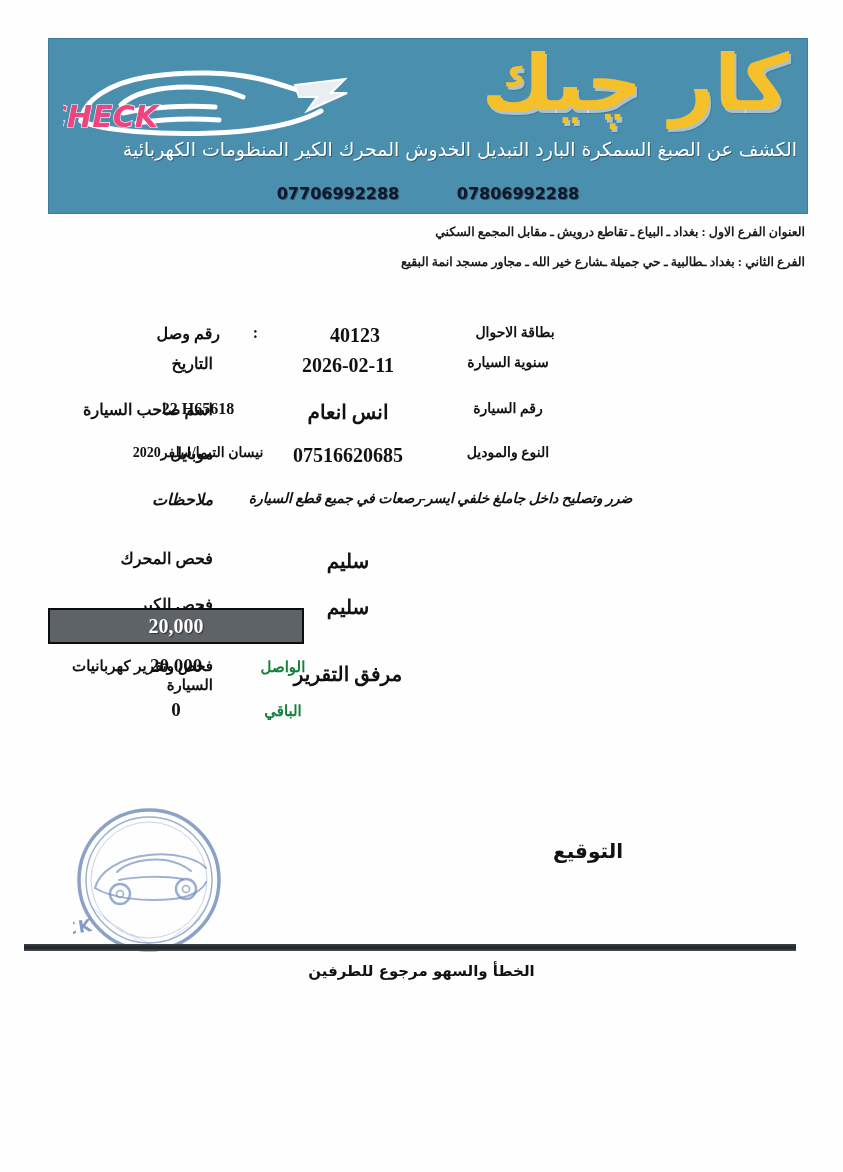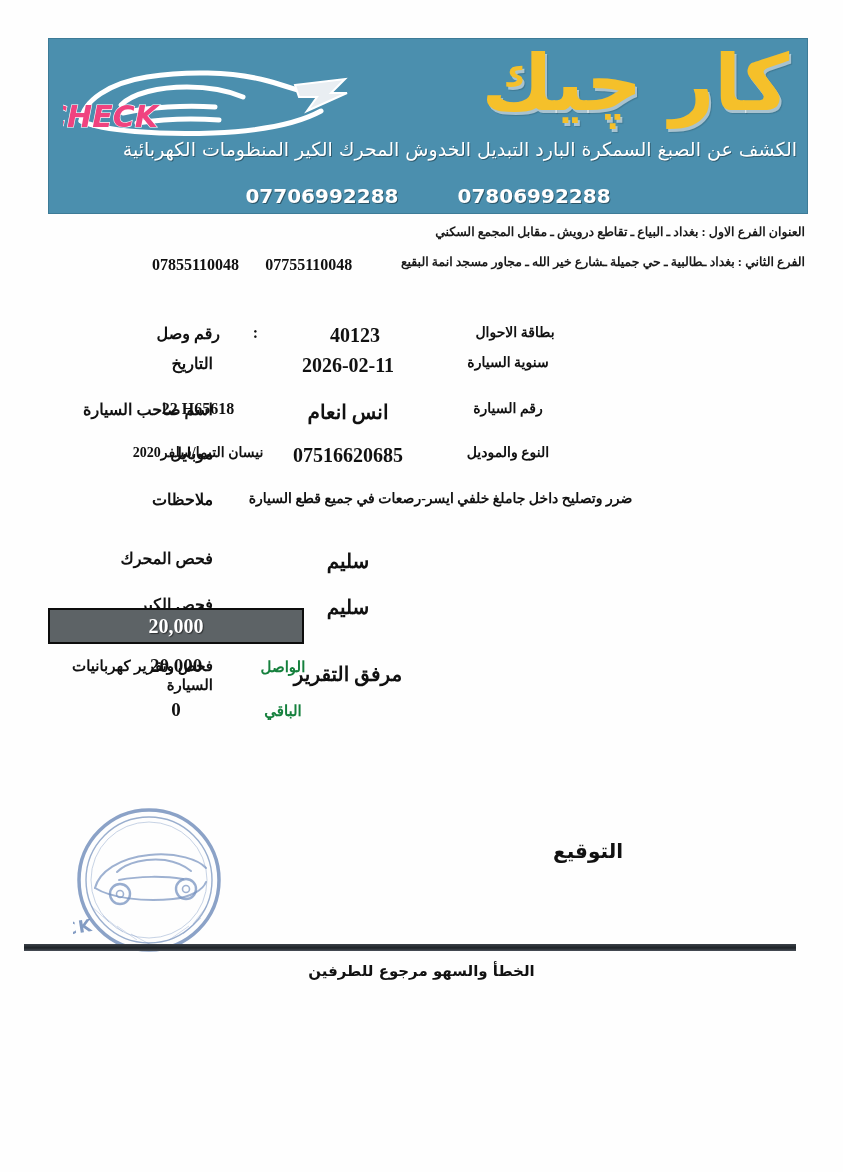--- a/index.html
+++ b/index.html
@@ -69,23 +69,23 @@
     text-shadow: 1px 1px 0 rgba(0,0,0,0.35);
   }
   .banner-phones {
     position: absolute;
     left: 0;
     right: 0;
     top: 145px;
     text-align: center;
     direction: ltr;
     font-family: "DejaVu Sans", "Liberation Sans", sans-serif;
-    font-size: 20px;
-    font-weight: bold;
-    color: #ffffff;
+    font-size: 16px;
+    font-weight: bold;
+    color: #0f172a;
     text-shadow: 1px 1px 0 rgba(0,0,0,0.4);
   }
   .banner-phones span { margin: 0 26px; }
 
   
   .addr-line {
     position: absolute;
     direction: rtl;
     text-align: right;
     font-family: "Liberation Serif", serif;
@@ -302,24 +302,20 @@
     </div>
 
     <div class="banner-phones">
       <span>07706992288</span>
       <span>07806992288</span>
     </div>
   </div>
 
   <div class="addr-line addr-2">الفرع الثاني : بغداد ـطالبية ـ حي جميلة  ـشارع خير الله ـ مجاور مسجد انمة البقيع</div>
   <div class="addr-line addr-1">العنوان  الفرع الاول : بغداد ـ البياع ـ تقاطع درويش  ـ مقابل المجمع السكني</div>
-  <div class="addr-phones">
-    <span>07855110048</span>
-    <span>07755110048</span>
-  </div>
 
   <div class="row" style="top:324px;margin-left:7px;">
     <div class="cell c-label">رقم وصل</div>
     <div class="cell c-colon">:</div>
     <div class="cell c-value num">40123</div>
     <div class="cell c-mid">بطاقة الاحوال</div>
   </div>
 
   <div class="row" style="top:354px;">
     <div class="cell c-label">التاريخ</div>
@@ -334,21 +330,21 @@
     <div class="cell c-far num" style="right:520px;width:250px;font-size:16px;">22   H65618</div>
   </div>
 
   <div class="row" style="top:444px;">
     <div class="cell c-label">موبايل</div>
     <div class="cell c-value num">07516620685</div>
     <div class="cell c-mid">النوع والموديل</div>
     <div class="cell c-far" style="right:520px;width:250px;font-size:14px;">نيسان التيما/سلفر2020</div>
   </div>
 
-  <div class="row" style="top:490px;height:54px;">
+  <div class="row" style="top:490px;height:54px;font-style:italic;">
     <div class="cell c-label">ملاحظات</div>
     <div class="notes-val">ضرر وتصليح داخل جاملغ خلفي ايسر-رصعات في جميع قطع السيارة</div>
   </div>
 
   <div class="row" style="top:549px;">
     <div class="cell c-label">فحص  المحرك</div>
     <div class="cell c-value">سليم</div>
   </div>
 
   <div class="row" style="top:595px;">

